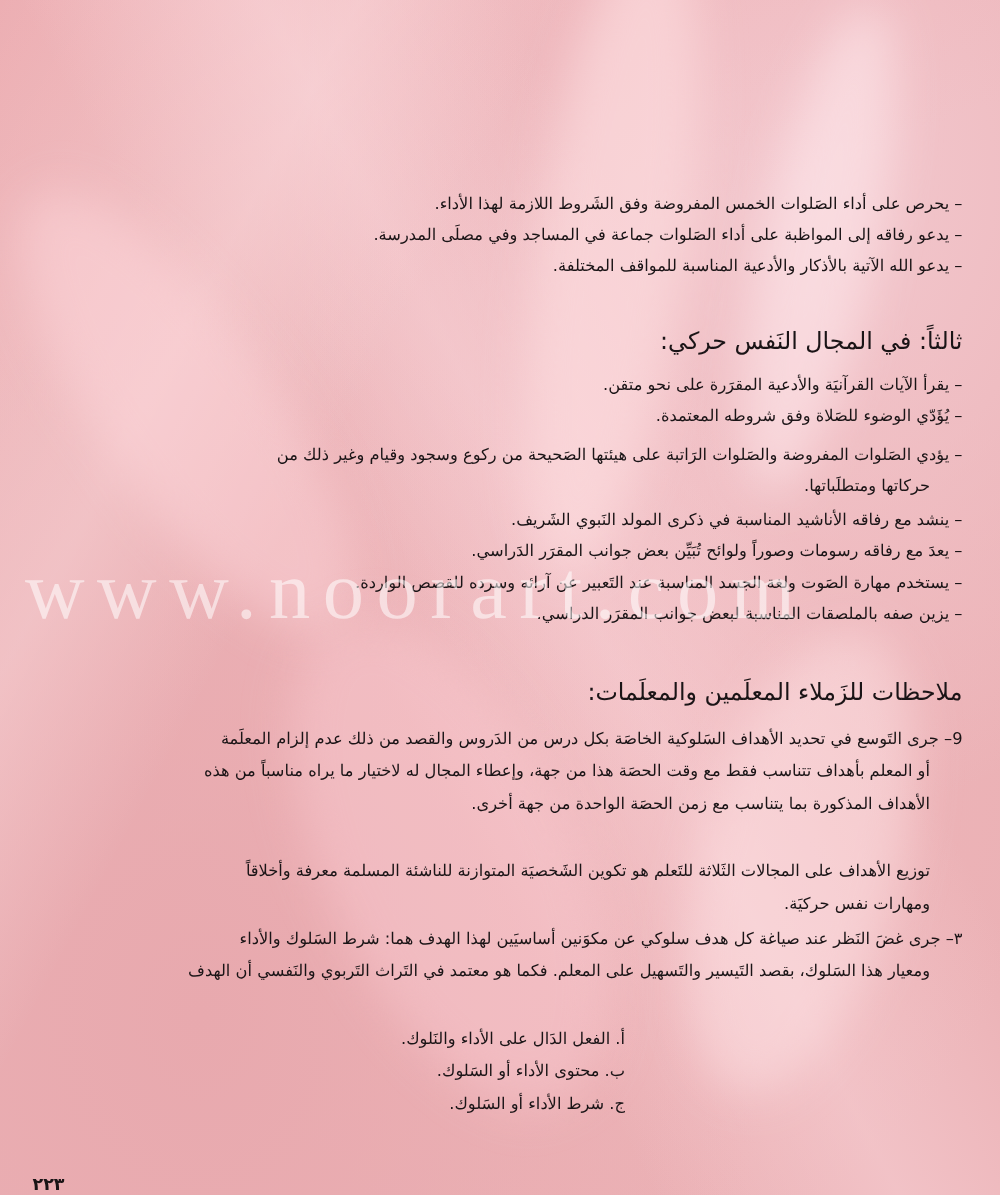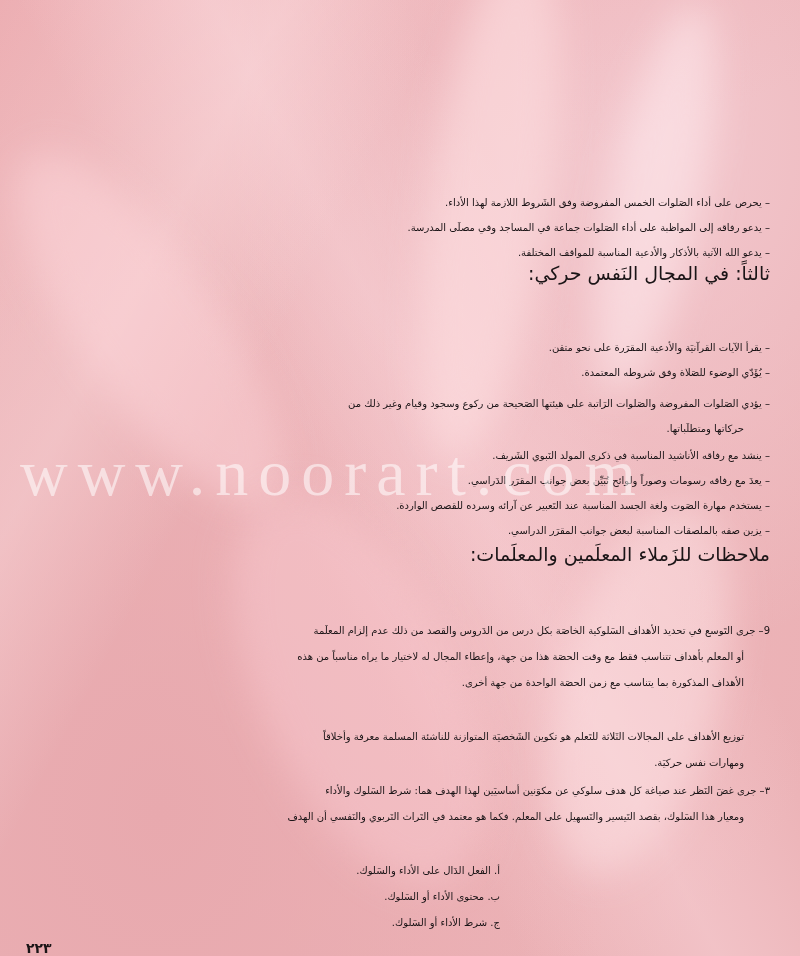--- a/index.html
+++ b/index.html
@@ -35,25 +35,24 @@
     }
     .s1 { left: 430px; top: -60px; width: 120px; height: 520px; background: rgba(255,225,228,0.55); transform: rotate(8deg); }
     .s2 { left: 610px; top: 0px; width: 90px; height: 400px; background: rgba(255,235,238,0.55); transform: rotate(12deg); }
     .s3 { left: 80px; top: 120px; width: 140px; height: 420px; background: rgba(255,218,222,0.45); transform: rotate(-35deg); }
     .s4 { left: 260px; top: 480px; width: 200px; height: 420px; background: rgba(250,205,210,0.45); transform: rotate(-25deg); }
     .s5 { left: 560px; top: 500px; width: 160px; height: 380px; background: rgba(255,230,232,0.45); transform: rotate(15deg); }
 
     .line {
       position: absolute;
       right: 30px;
-      font-size: 10px;
+      font-size: 13px;
       line-height: 24px;
       white-space: nowrap;
       text-align: right;
-      margin-top: 39px;
     }
     .heading {
       position: absolute;
       right: 30px;
       font-size: 19px;
       line-height: 28px;
       white-space: nowrap;
       text-align: right;
     }
     .indent { right: 56px; }
@@ -111,20 +110,20 @@
   <div class="line" style="top:580px">9– جرى التَوسع في تحديد الأهداف السَلوكية الخاصَة بكل درس من الدَروس والقصد من ذلك عدم إلزام المعلَمة</div>
   <div class="line indent" style="top:606px">أو المعلم بأهداف تتناسب فقط مع وقت الحصَة هذا من جهة، وإعطاء المجال له لاختيار ما يراه مناسباً من هذه</div>
   <div class="line indent" style="top:632px">الأهداف المذكورة بما يتناسب مع زمن الحصَة الواحدة من جهة أخرى.</div>
 
   <div class="line indent" style="top:686px">توزيع الأهداف على المجالات الثَلاثة للتَعلم هو تكوين الشَخصيَة المتوازنة للناشئة المسلمة معرفة وأخلاقاً</div>
   <div class="line indent" style="top:712px">ومهارات نفس حركيَة.</div>
 
   <div class="line" style="top:740px">٣– جرى غضَ النَظر عند صياغة كل هدف سلوكي عن مكوَنين أساسيَين لهذا الهدف هما: شرط السَلوك والأداء</div>
   <div class="line indent" style="top:766px">ومعيار هذا السَلوك، بقصد التَيسير والتَسهيل على المعلم. فكما هو معتمد في التَراث التَربوي والنَفسي أن الهدف</div>
 
-  <div class="line sub" style="top:820px">أ. الفعل الدَال على الأداء والسَلوك.</div>
+  <div class="line sub" style="top:820px">أ. الفعل الدَال على الأداء والنَلوك.</div>
   <div class="line sub" style="top:846px">ب. محتوى الأداء أو السَلوك.</div>
   <div class="line sub" style="top:872px">ج. شرط الأداء أو السَلوك.</div>
 
   <div class="watermark">www.noorart.com</div>
 
   <div class="page-number">٢٢٣</div>
 </div>
 
 </body></html>

